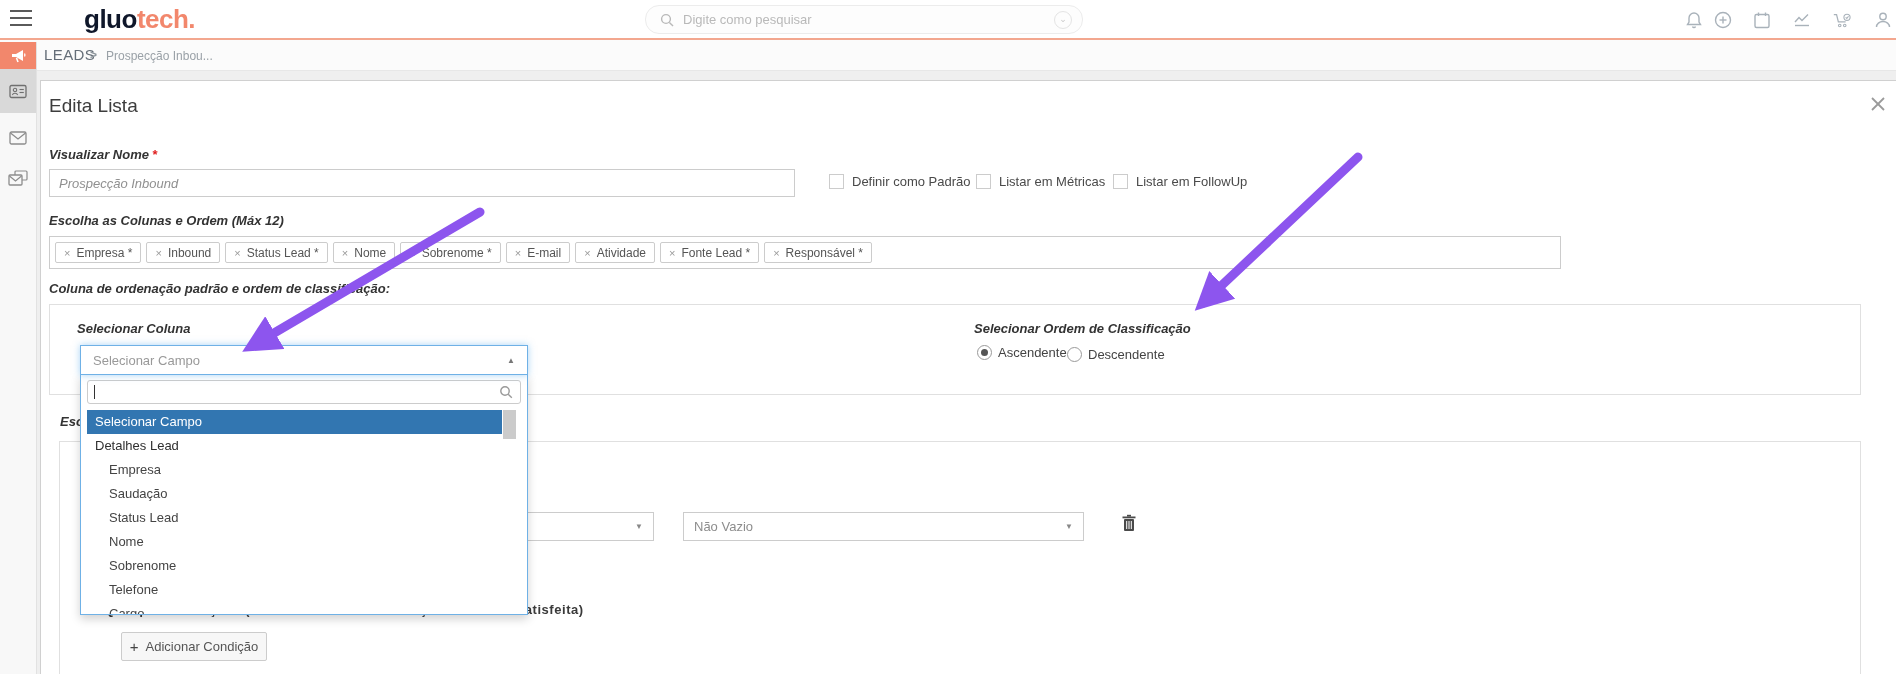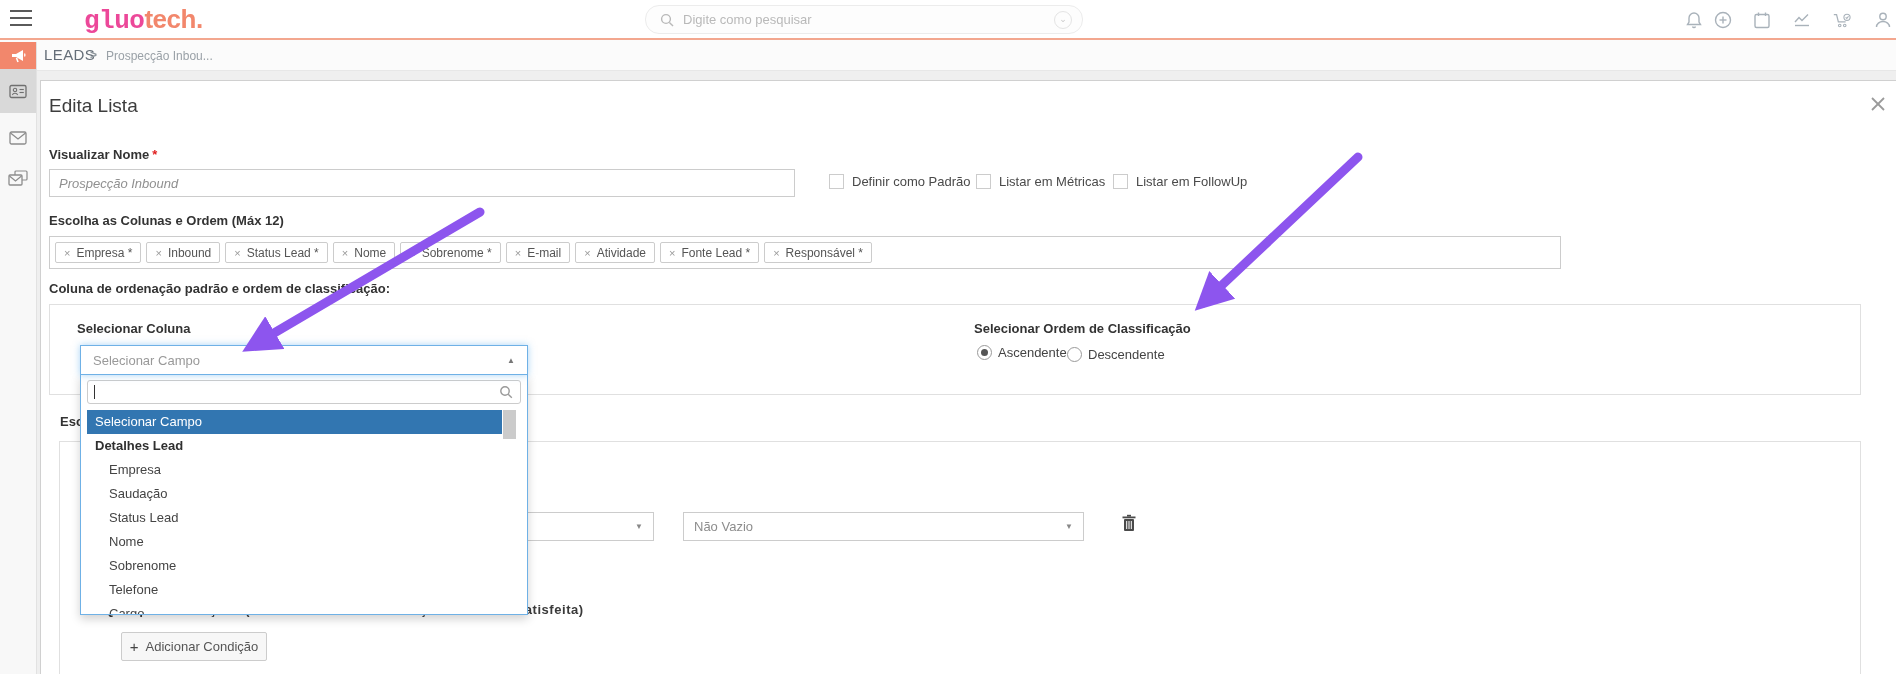--- a/index.html
+++ b/index.html
@@ -5,21 +5,21 @@
   html,body{margin:0;padding:0;background:#efefef;}
   #app{position:relative;width:1896px;height:674px;overflow:hidden;
        font-family:"Liberation Sans","DejaVu Sans",sans-serif;background:#efefef;}
   .abs{position:absolute;}
 
   
   #topbar{left:0;top:0;width:1896px;height:38px;background:#fff;border-bottom:2px solid #f3a78f;}
   #hamburger{left:10px;top:10px;width:22px;height:16px;cursor:pointer;}
   #hamburger span{display:block;height:2px;background:#5a5a5a;margin:0 0 5px 0;}
   #logo{left:84px;top:4px;font-size:26px;font-weight:bold;letter-spacing:-0.5px;}
-  #logo .lg-dark{color:#ec4899;font-family:Liberation Mono, monospace;} #logo .lg-accent{color:#f2876c;}
+  #logo .lg-dark{color:#0f172a;} #logo .lg-accent{color:#f2876c;}
   #searchpill{left:645px;top:5px;width:436px;height:27px;border:1px solid #ececec;border-radius:14px;
        background:#fdfdfd;display:flex;align-items:center;}
   #searchpill svg{margin-left:14px;}
   #search-ph{color:#b9b9b9;font-size:13px;margin-left:9px;flex:1;}
   #search-chev{width:16px;height:16px;border:1px solid #e4e4e4;border-radius:50%;margin-right:10px;
        color:#c9c9c9;font-size:9px;line-height:15px;text-align:center;}
   .hicon{top:10px;width:20px;height:20px;color:#a9b2ba;}
 
   
   #crumbbar{left:0;top:40px;width:1896px;height:30px;background:#fbfbfb;border-bottom:1px solid #e7e7e7;}
@@ -38,21 +38,21 @@
   #sb-active{top:0;height:27px;background:#f2876c;color:#fff;}
   #sb-contacts{top:27px;height:44px;background:#d9d9d9;color:#6f6f6f;}
   #sb-mail{top:76px;height:40px;color:#8c8c8c;}
   #sb-bulk{top:116px;height:40px;color:#8c8c8c;}
 
   
   #modal{left:40px;top:80px;width:1856px;height:594px;background:#fff;
         border-top:1px solid #d0d0d0;border-left:1px solid #d0d0d0;}
   #close-x{left:1828px;top:14px;width:18px;height:18px;color:#9a9a9a;cursor:pointer;}
   #m-title{left:8px;top:14px;font-size:19px;color:#3d3d3d;}
-  .flabel{font-size:13px;font-weight:bold;color:#333;}
+  .flabel{font-size:13px;font-weight:bold;color:#333;font-style:italic;}
   .req{color:#e02020;margin-left:3px;}
   #name-label{left:8px;top:66px;}
   #name-input{left:8px;top:88px;width:744px;height:26px;border:1px solid #ccc;background:#fff;
         display:flex;align-items:center;}
   #name-input span{margin-left:9px;font-size:13px;color:#909090;font-style:italic;}
   .cb{width:13px;height:13px;border:1px solid #ccc;background:#fff;display:inline-block;}
   .cbrow{display:flex;align-items:center;font-size:13px;color:#4a4a4a;}
   .cbrow .cb{margin-right:8px;}
   #cb1{left:788px;top:93px;} #cb2{left:935px;top:93px;} #cb3{left:1072px;top:93px;}
   #cols-label{left:8px;top:132px;}
@@ -77,21 +77,21 @@
   #selectbox .val{margin-left:12px;font-size:13px;color:#999;flex:1;}
   #selectbox .car{margin-right:12px;font-size:8px;color:#777;}
   #ddpanel{left:39px;top:293px;width:446px;height:240px;background:#fff;border:1px solid #6fb1e6;border-top:none;
         box-shadow:0 4px 9px rgba(0,0,0,.18);z-index:5;overflow:hidden;}
   #dd-search{position:absolute;left:6px;top:6px;width:432px;height:22px;border:1px solid #ccc;border-radius:3px;
         background:#fff;display:flex;align-items:center;}
   #dd-search .cursor{width:1px;height:14px;background:#333;margin-left:6px;}
   #dd-search svg{position:absolute;right:7px;top:4px;}
   .dd-row{position:absolute;left:6px;width:415px;height:24px;line-height:24px;font-size:13px;color:#444;cursor:pointer;}
   .dd-row.hl{background:#3276b1;color:#fff;padding-left:8px;width:407px;}
-  .dd-row.grp{font-weight:bold;color:#2f2f2f;padding-left:8px;}
+  .dd-row.grp{font-weight:normal;color:#2f2f2f;padding-left:8px;}
   .dd-row.it{padding-left:22px;}
   #dd-scroll{position:absolute;left:422px;top:36px;width:13px;height:29px;background:#cbcbcb;}
 
   
   #cond-frag{left:19px;top:333px;z-index:2;}
   #condbox{left:18px;top:360px;width:1800px;height:234px;border:1px solid #e0e0e0;border-bottom:none;z-index:1;}
   .cselect{position:absolute;height:27px;border:1px solid #ccc;background:#fff;display:flex;align-items:center;}
   .cselect .val{margin-left:10px;font-size:13px;color:#8d8d8d;flex:1;}
   .cselect .car{margin-right:10px;font-size:8px;color:#888;}
   #csel1{left:45px;top:431px;width:566px;z-index:1;}

